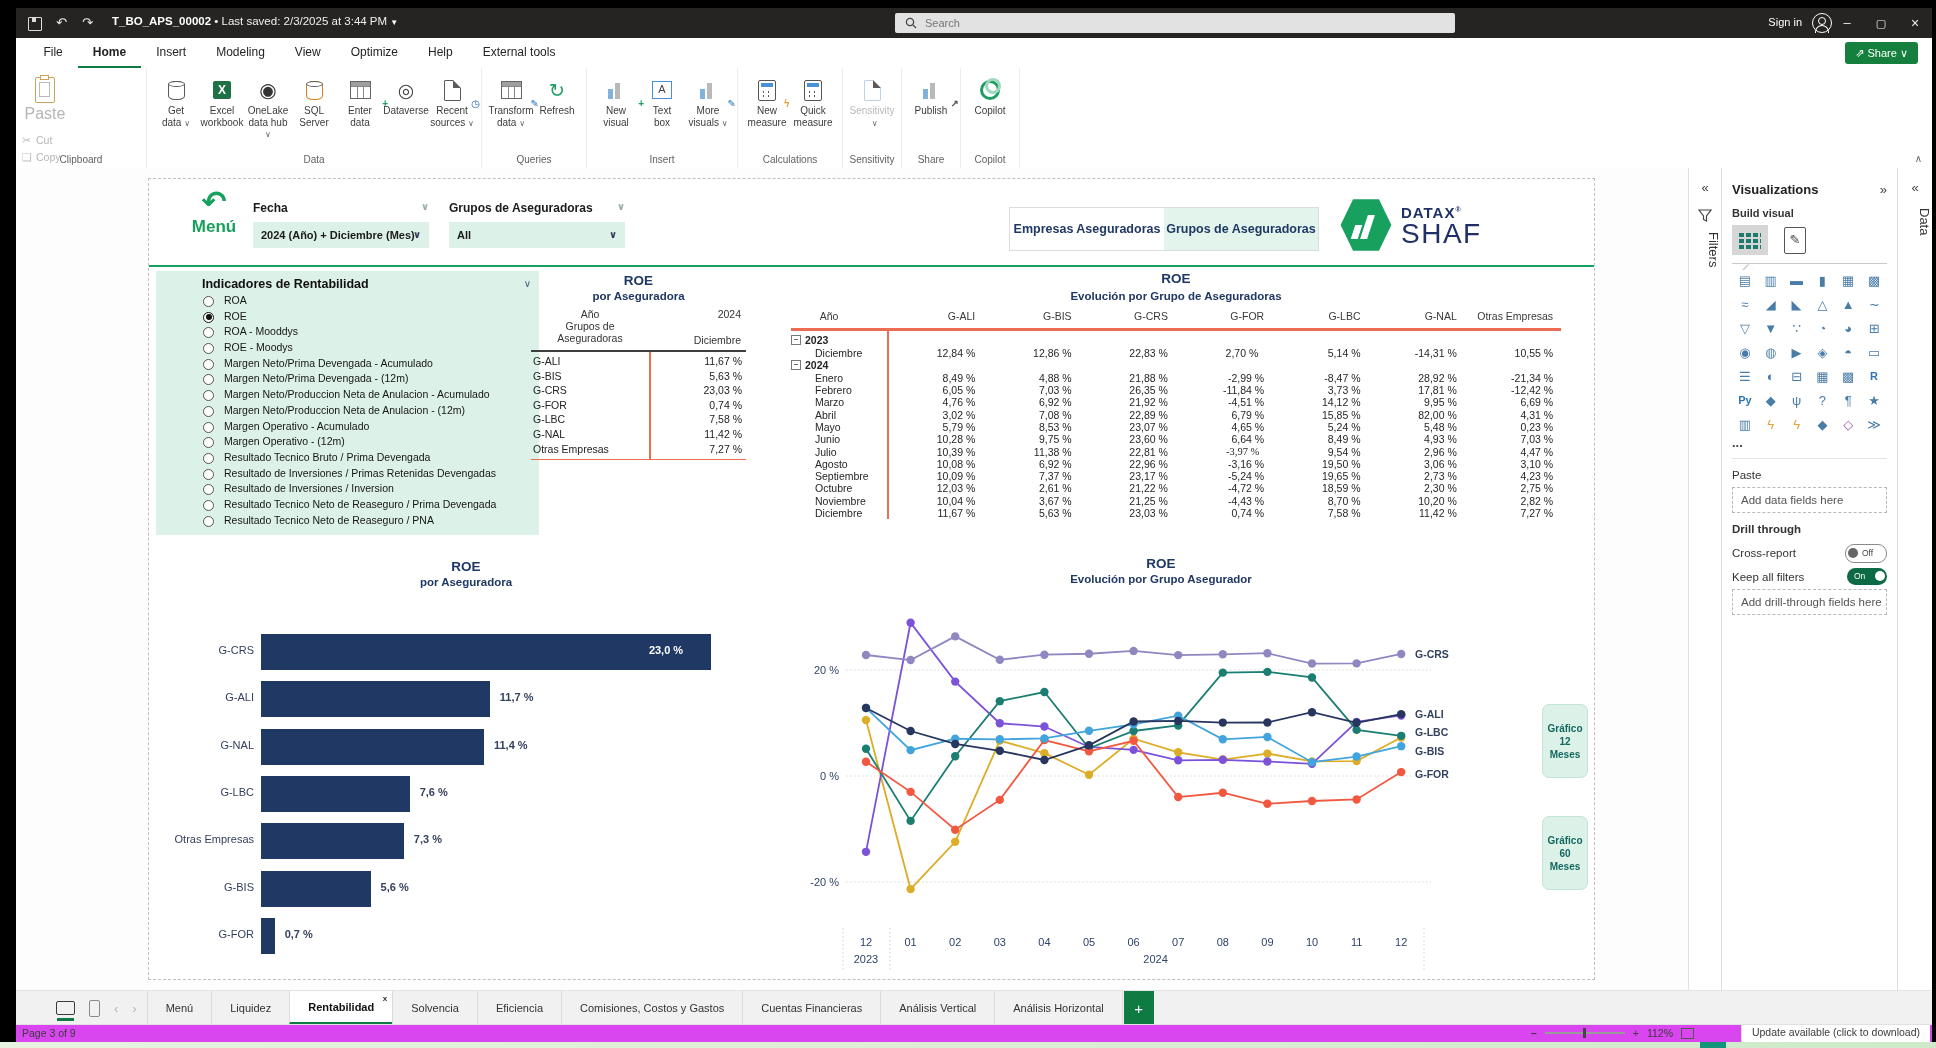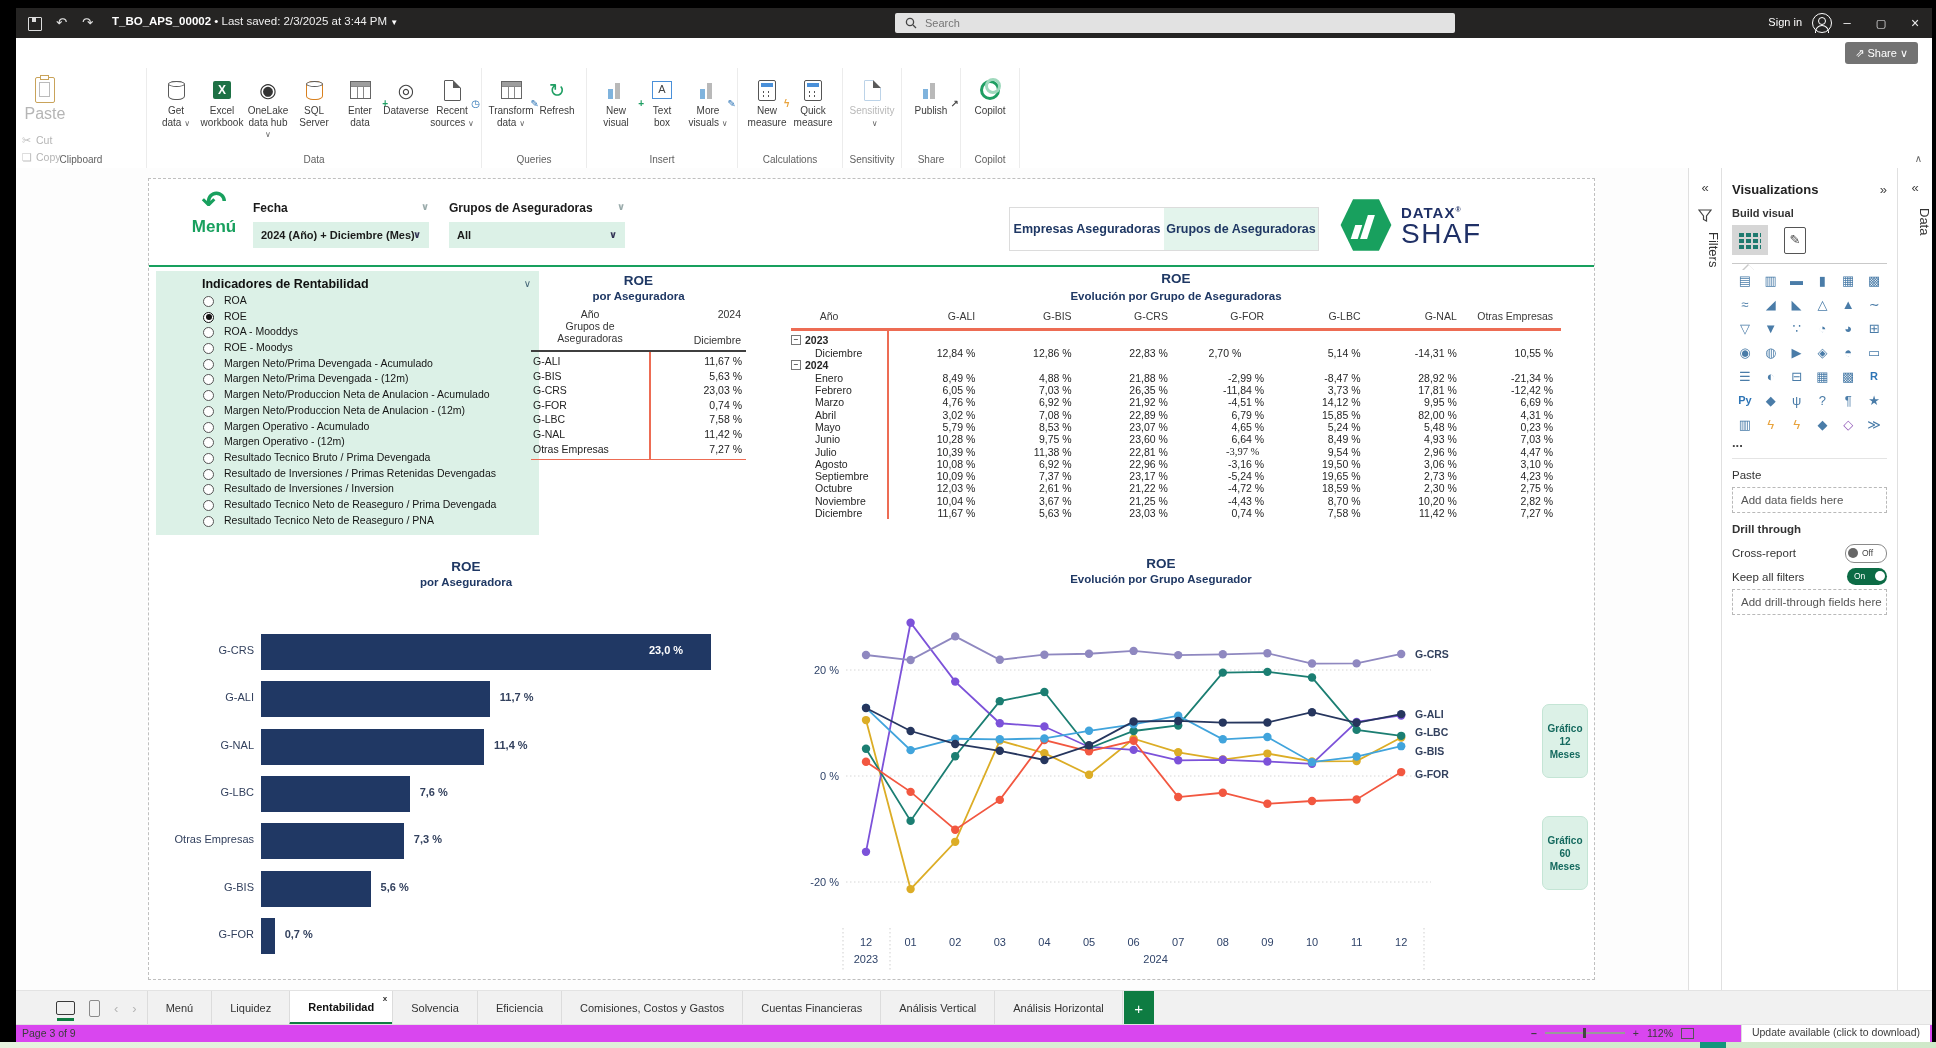--- a/index.html
+++ b/index.html
@@ -20,21 +20,21 @@
   #signin{position:absolute;right:130px;top:8px;font-size:11px;color:#fff;}
   .avatar{position:absolute;right:100px;top:5px;width:18px;height:18px;border:1.5px solid #fff;border-radius:50%;}
   .avatar::before{content:"";position:absolute;left:5px;top:3px;width:6px;height:6px;border:1.2px solid #fff;border-radius:50%;}
   .avatar::after{content:"";position:absolute;left:2px;top:11px;width:12px;height:7px;border:1.2px solid #fff;border-bottom:0;border-radius:7px 7px 0 0;}
   .winbtn{position:absolute;top:0;width:34px;height:30px;text-align:center;line-height:30px;font-size:13px;color:#efefef;}
 
   
   #tabrow{position:absolute;left:0;top:30px;width:100%;height:30px;background:#fff;}
   .rtab{display:inline-block;padding:0 15px;line-height:28px;font-size:12px;color:#252423;cursor:default;}
   .rtab.active{font-weight:700;border-bottom:3px solid #0E7C42;}
-  #share-btn{position:absolute;right:14px;top:4px;height:22px;background:#737373;color:#fff;border-radius:3px;
+  #share-btn{position:absolute;right:14px;top:4px;height:22px;background:#15803d;color:#fff;border-radius:3px;
     font-size:11px;padding:0 10px;line-height:22px;}
 
   
   #ribbon{position:absolute;left:0;top:60px;width:100%;height:100px;background:#fff;border-bottom:1px solid #e1e1e1;}
   .rgroup{position:relative;float:left;height:100%;border-right:1px solid #ececec;padding:0 6px;}
   .rgroup .glabel{position:absolute;bottom:3px;left:0;width:100%;text-align:center;font-size:10px;color:#616161;}
   .rbtn{display:inline-block;vertical-align:top;width:46px;margin-top:7px;text-align:center;}
   .rbtn .ric{height:30px;display:flex;align-items:center;justify-content:center;}
   .rbtn .rlab{font-size:10px;line-height:1.15;color:#3c3c3c;}
   .rbtn.disabled .rlab{color:#b9b9b9;}
@@ -238,20 +238,21 @@
     </div>
     <span id="signin">Sign in</span>
     <span class="avatar"></span>
     <span class="winbtn" style="right:68px">–</span>
     <span class="winbtn" style="right:34px;font-size:11px">▢</span>
     <span class="winbtn" style="right:0;font-size:14px">×</span>
   </div>
 
   <div id="tabrow">
     <span style="display:inline-block;width:8px"></span>
+    <span id="ribbon-tabs"><span class="rtab">File</span><span class="rtab active">Home</span><span class="rtab">Insert</span><span class="rtab">Modeling</span><span class="rtab">View</span><span class="rtab">Optimize</span><span class="rtab">Help</span><span class="rtab">External tools</span></span>
     <div id="share-btn">⇗ <span>Share</span> ∨</div>
   </div>
 
   <div id="ribbon">
     <div class="rgroup" style="width:118px">
       <div id="clip-paste">
         <div class="ric" style="height:30px;display:flex;align-items:center;justify-content:center">
             <span class="icon-clipboard"></span>
           </div>
         <div class="rlab" style="color:#b5b5b5">Paste</div>
@@ -435,21 +436,21 @@
               <div id="btbl-vline"></div>
               <div class="btr year">
                 <span class="expander">−</span>
                 <span class="rl">2023</span>
               </div>
               <div class="btr month">
                 <span class="rl">Diciembre</span>
                 <span class="cell" style="left: 96px; width: 88.3px;">12,84 %</span>
                 <span class="cell" style="left: 192.3px; width: 88.3px;">12,86 %</span>
                 <span class="cell" style="left: 288.6px; width: 88.3px;">22,83 %</span>
-                <span class="cell" style="left: 362px; width: 88.3px;">2,70 %</span>
+                <span class="cell" style="left: 379px; width: 88.3px;">2,70 %</span>
                 <span class="cell" style="left: 481.2px; width: 88.3px;">5,14 %</span>
                 <span class="cell" style="left: 577.5px; width: 88.3px;">-14,31 %</span>
                 <span class="cell" style="left: 673.8px; width: 88.3px;">10,55 %</span>
               </div>
               <div class="btr year">
                 <span class="expander">−</span>
                 <span class="rl">2024</span>
               </div>
               <div class="btr month">
                 <span class="rl">Enero</span>

